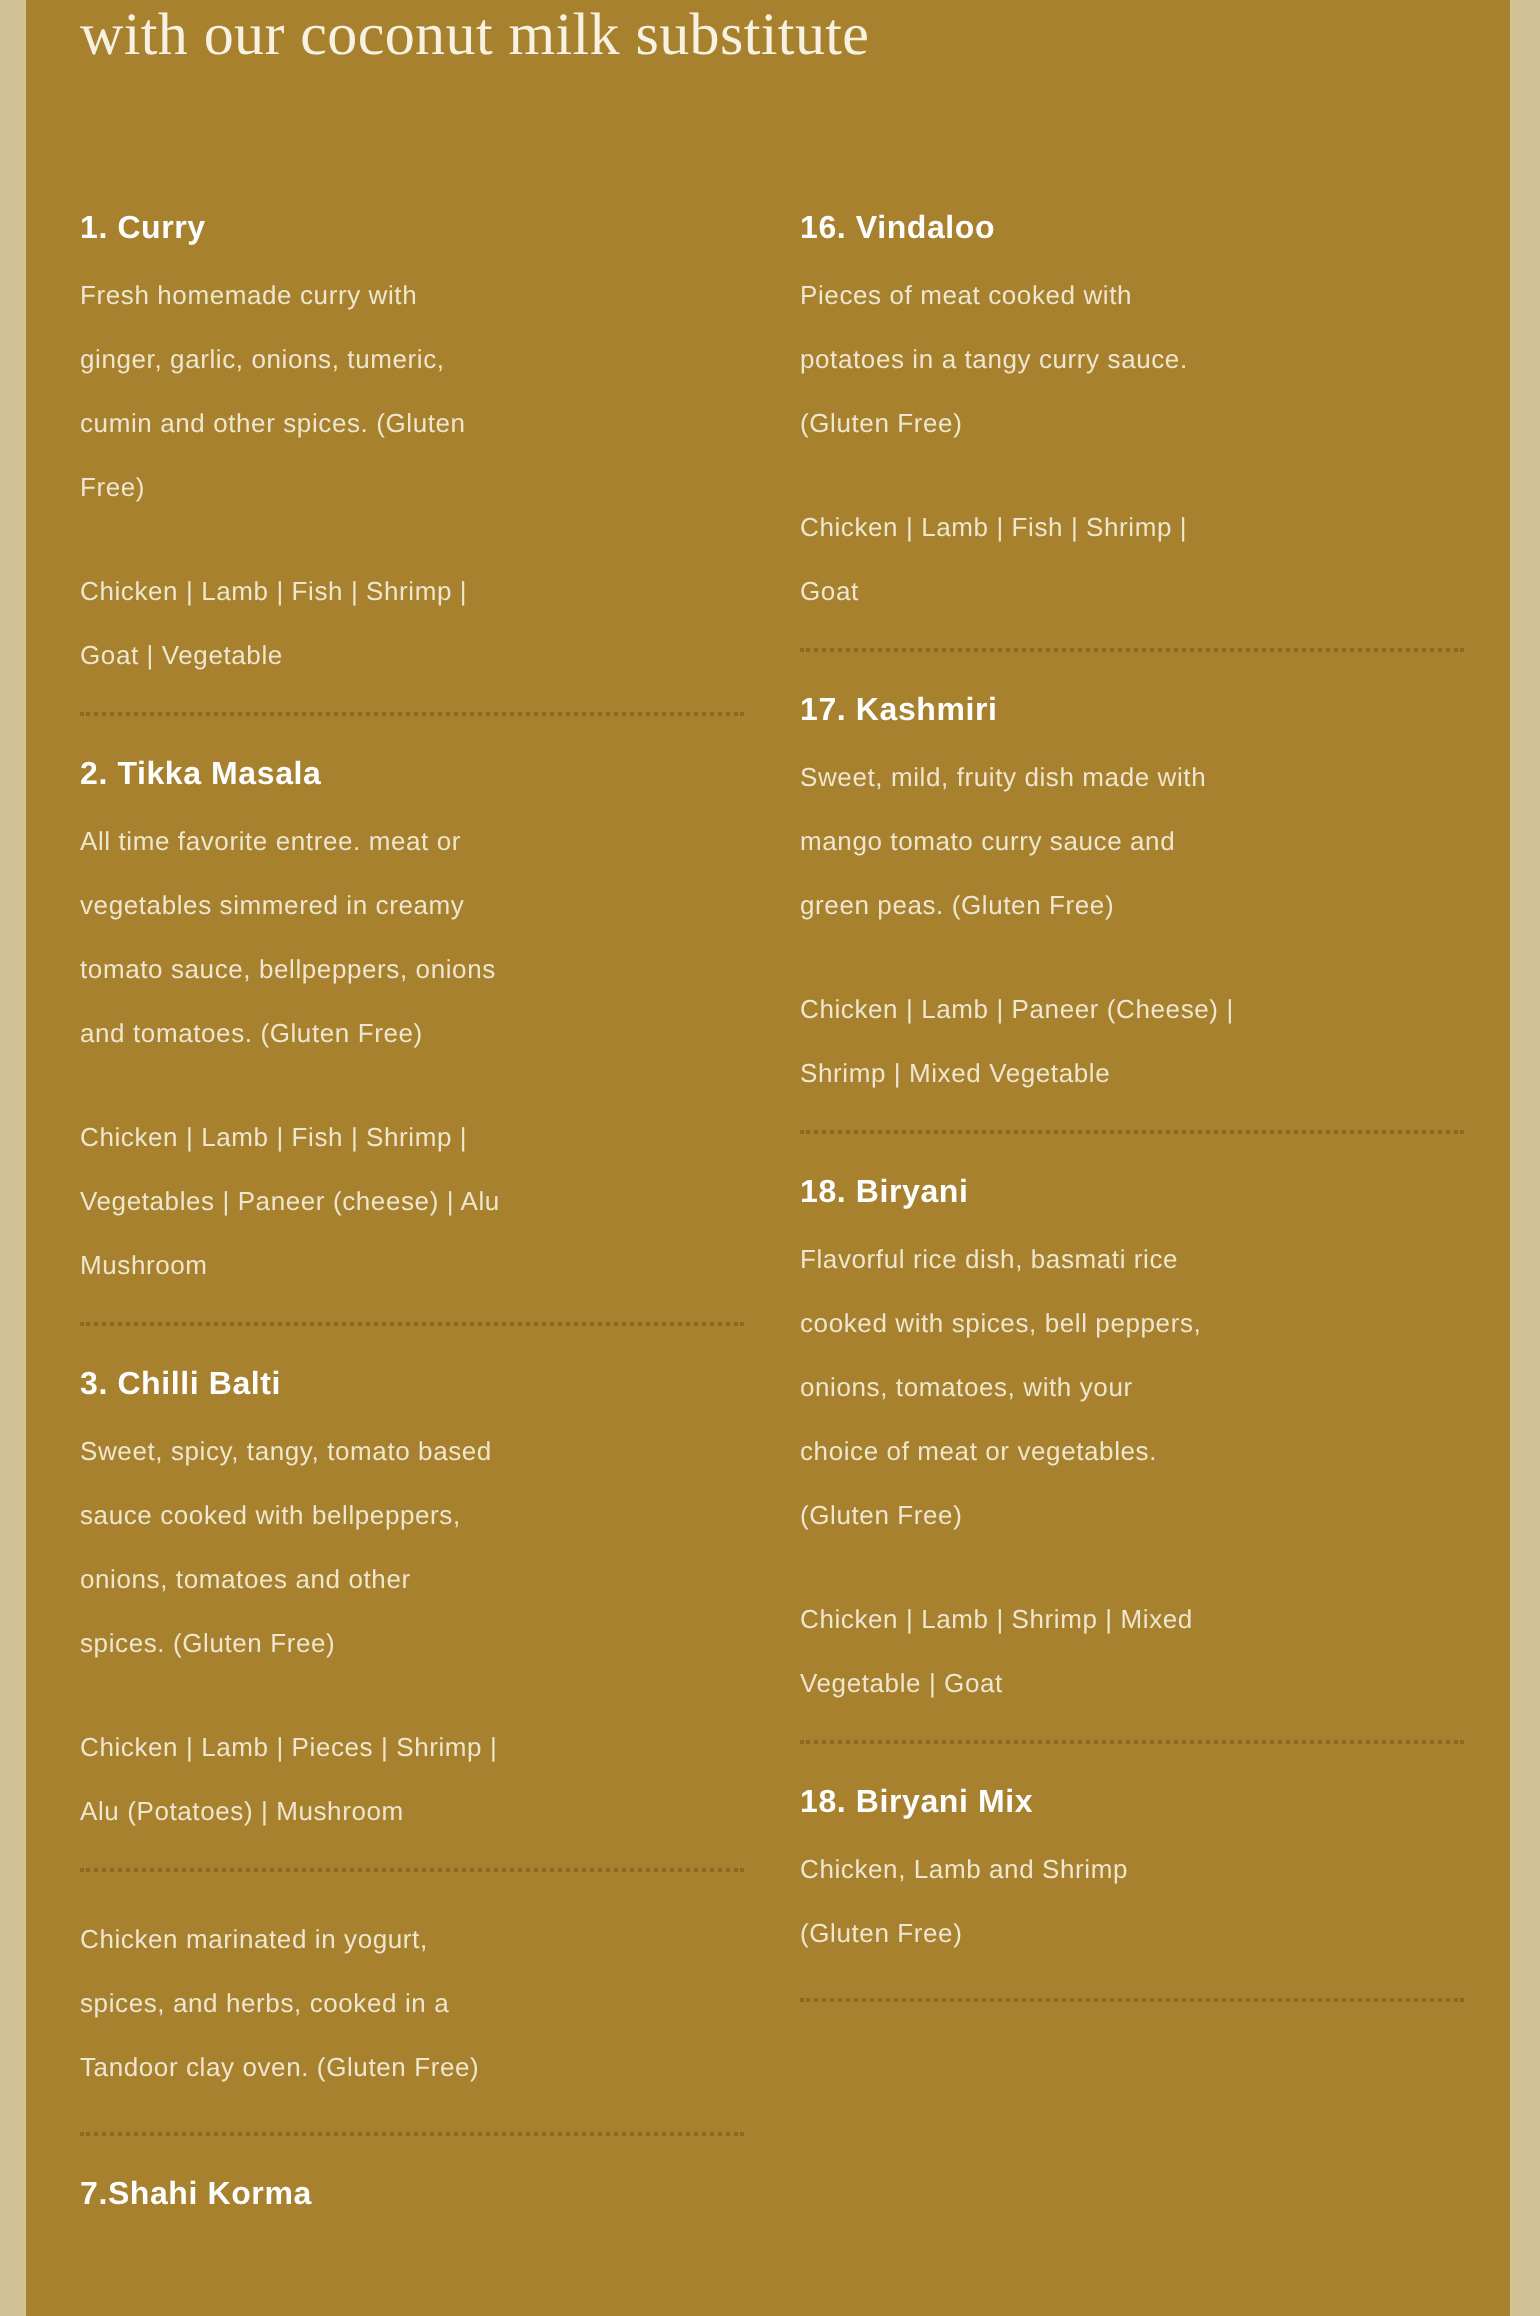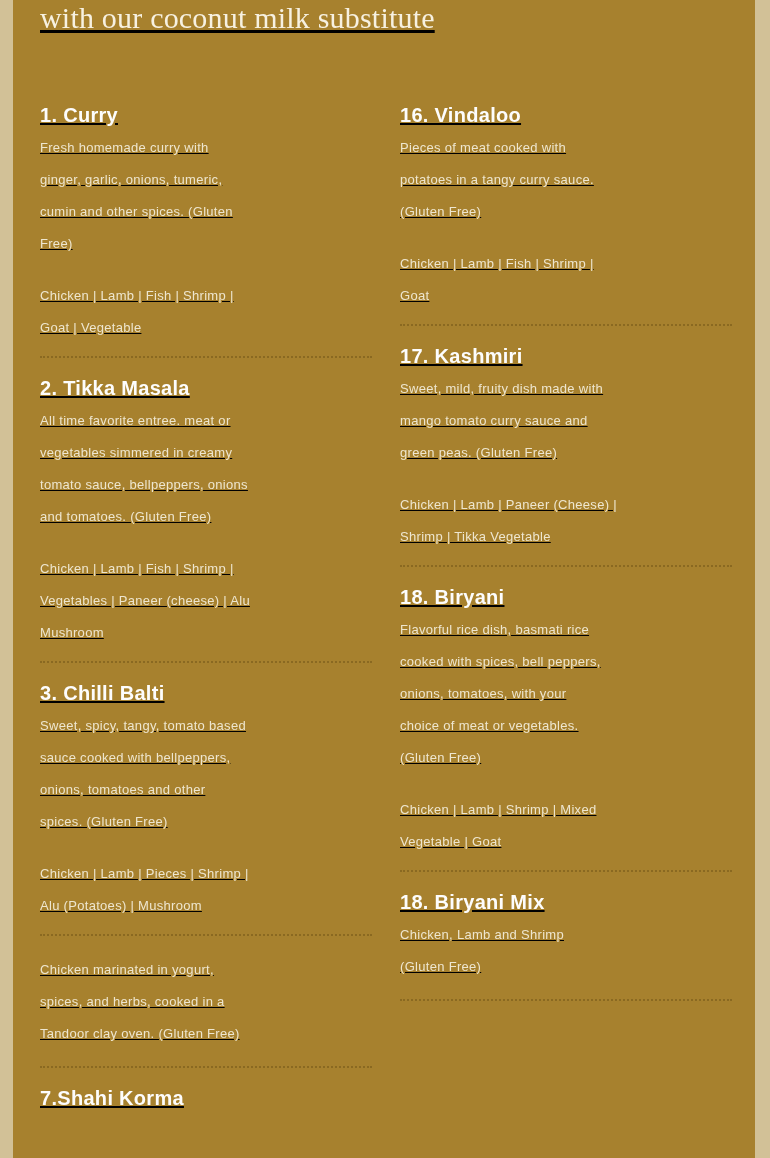--- a/index.html
+++ b/index.html
@@ -15,21 +15,20 @@
 
   .menu-panel {
     position: absolute;
     top: 0;
     left: 13px;
     right: 15px;
     height: 100%;
     background: #a7812e;
     padding: 2px 23px 10px 27px;
     overflow: hidden;
-    text-decoration: underline;
   }
 
   .section-heading {
     font-family: "Liberation Serif", serif;
     font-weight: 400;
     font-size: 30px;
     line-height: 36px;
     color: #f7f1e1;
     letter-spacing: 0.2px;
     margin-top: -2px;
@@ -45,21 +44,21 @@
 
   .menu-item { display: block; }
 
   .menu-item.has-divider {
     border-bottom: 2px dotted rgba(77, 56, 7, 0.32);
   }
 
   .menu-item + .menu-item { padding-top: 18px; }
 
   .item-title {
-    font-size: 20px;
+    font-size: 16px;
     line-height: 24px;
     font-weight: 700;
     color: #fdfdfd;
     letter-spacing: 0.3px;
     margin-bottom: 5px;
   }
 
   .item-desc,
   .item-options {
     font-size: 13px;
@@ -134,21 +133,21 @@
     <div class="item-options">Chicken | Lamb | Fish | Shrimp |
 Goat</div>
   </div>
 
   <div class="menu-item has-divider">
     <div class="item-title">17. Kashmiri</div>
     <div class="item-desc">Sweet, mild, fruity dish made with
 mango tomato curry sauce and
 green peas. (Gluten Free)</div>
     <div class="item-options">Chicken | Lamb | Paneer (Cheese) |
-Shrimp | Tikka Vegetable</div>
+Shrimp | Mixed Vegetable</div>
   </div>
 
   <div class="menu-item has-divider">
     <div class="item-title">18. Biryani</div>
     <div class="item-desc">Flavorful rice dish, basmati rice
 cooked with spices, bell peppers,
 onions, tomatoes, with your
 choice of meat or vegetables.
 (Gluten Free)</div>
     <div class="item-options">Chicken | Lamb | Shrimp | Mixed

